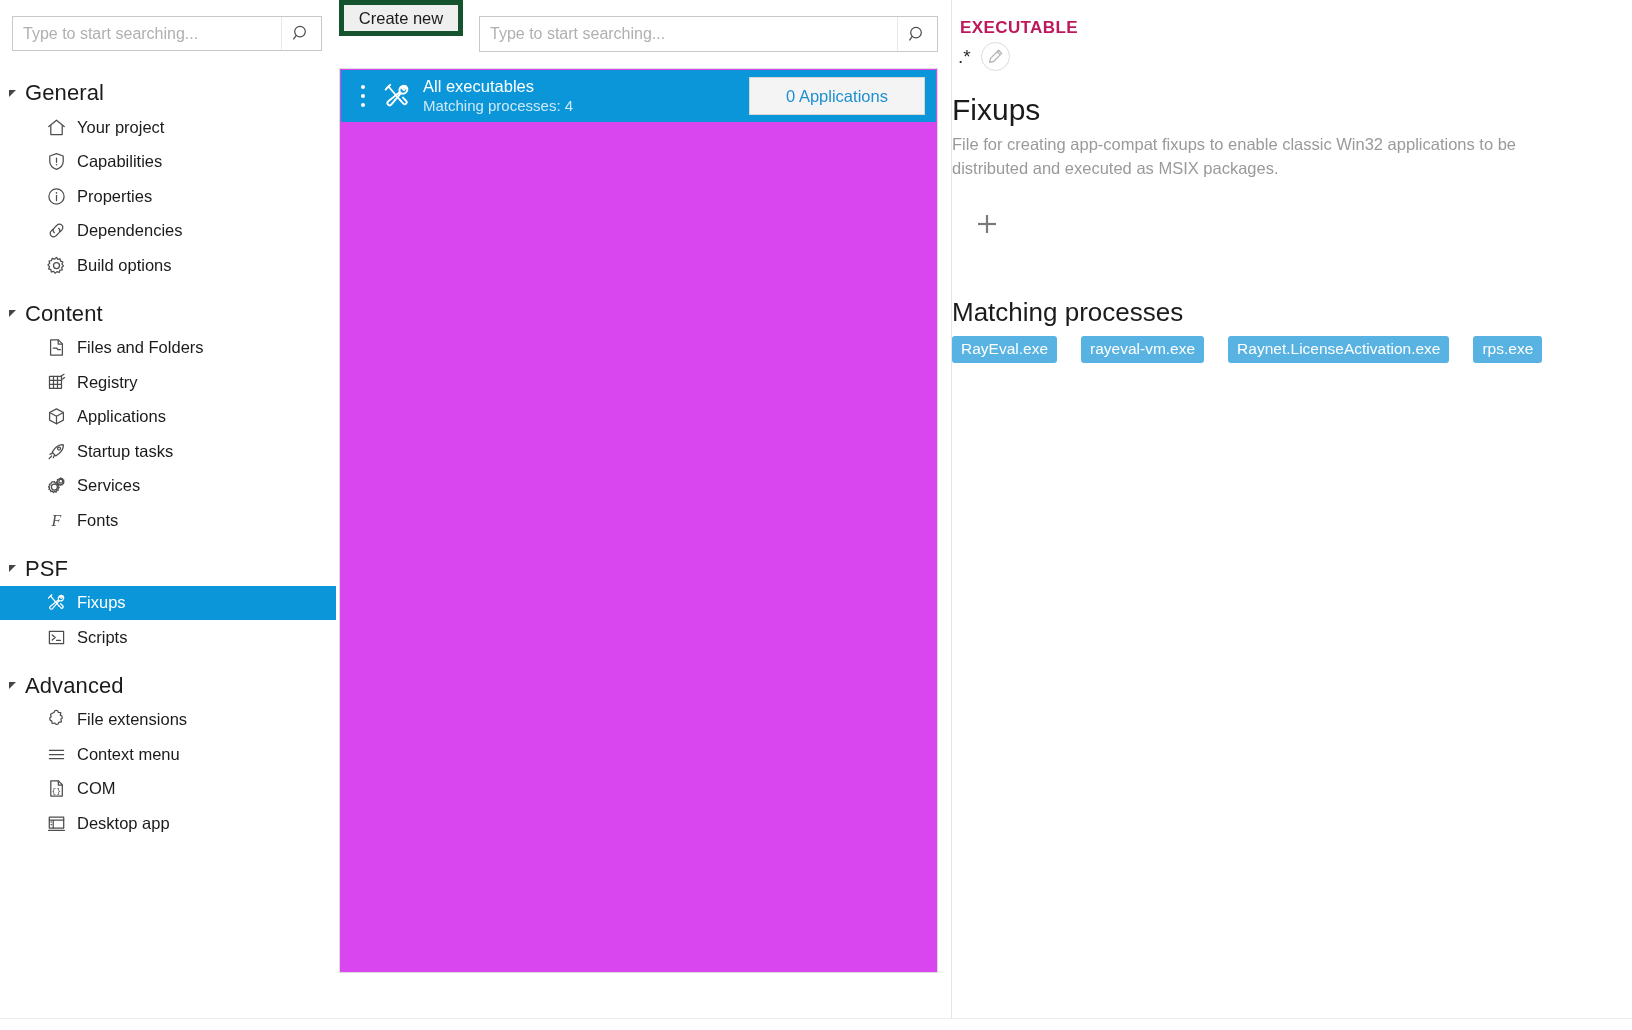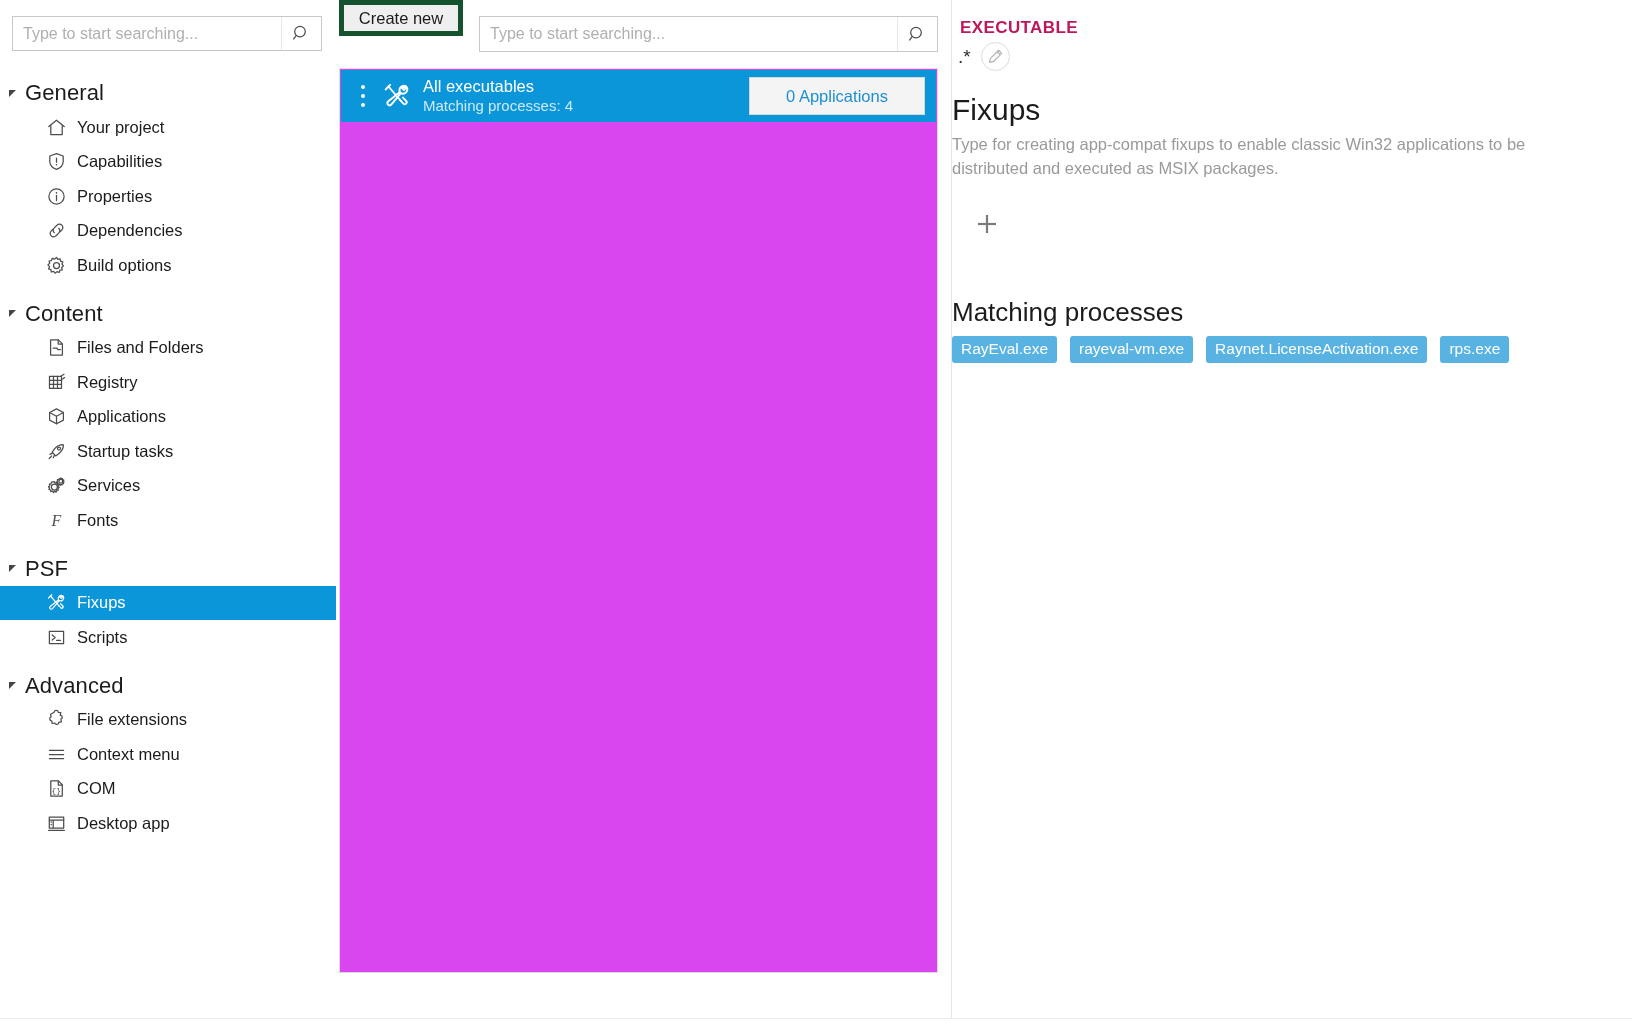--- a/index.html
+++ b/index.html
@@ -166,21 +166,21 @@
     width: 38px; height: 38px;
     display: flex; align-items: center; justify-content: center;
     cursor: pointer;
   }
   .section-title {
     position: absolute; left: 0; top: 297px;
     font-size: 26px; font-weight: 400; color: #1b1b1b;
   }
   .tag-row {
     position: absolute; left: 0; top: 336px;
-    display: flex; align-items: center; gap: 13px; flex-wrap: wrap;
+    display: flex; align-items: center; gap: 24px; flex-wrap: wrap;
     width: 640px;
   }
   .tag {
     background: #58b3e2; color: #ffffff;
     border-radius: 3px;
     padding: 3px 9px 4px 9px;
     font-size: 15.5px; line-height: 1.3;
     cursor: default; white-space: nowrap;
   }
 
@@ -462,21 +462,21 @@
       <span class="exec-value">.*</span>
       <span class="edit-circle">
         <svg width="17" height="17" viewBox="0 0 17 17" aria-hidden="true">
           <path d="M11.6 2.3 l3.1 3.1 -8.1 8.1 -4.0 0.9 0.9 -4.0 z" fill="none" stroke="#b6b6b6" stroke-width="1.3" stroke-linejoin="round"></path>
           <line x1="10.2" y1="3.7" x2="13.3" y2="6.8" stroke="#b6b6b6" stroke-width="1.3"></line>
         </svg>
       </span>
     </div>
 
     <div class="panel-title">Fixups</div>
-    <div class="panel-desc">Type for creating app-compat fixups to enable classic Win32 applications to be distributed and executed as MSIX packages.</div>
+    <div class="panel-desc">File for creating app-compat fixups to enable classic Win32 applications to be distributed and executed as MSIX packages.</div>
 
     <div class="section-title">Matching processes</div>
 
     <div class="tag-row" id="tag-row">
         <span class="tag">RayEval.exe</span>
         <span class="tag">rayeval-vm.exe</span>
         <span class="tag">Raynet.LicenseActivation.exe</span>
         <span class="tag">rps.exe</span>
       </div>
   </div>

